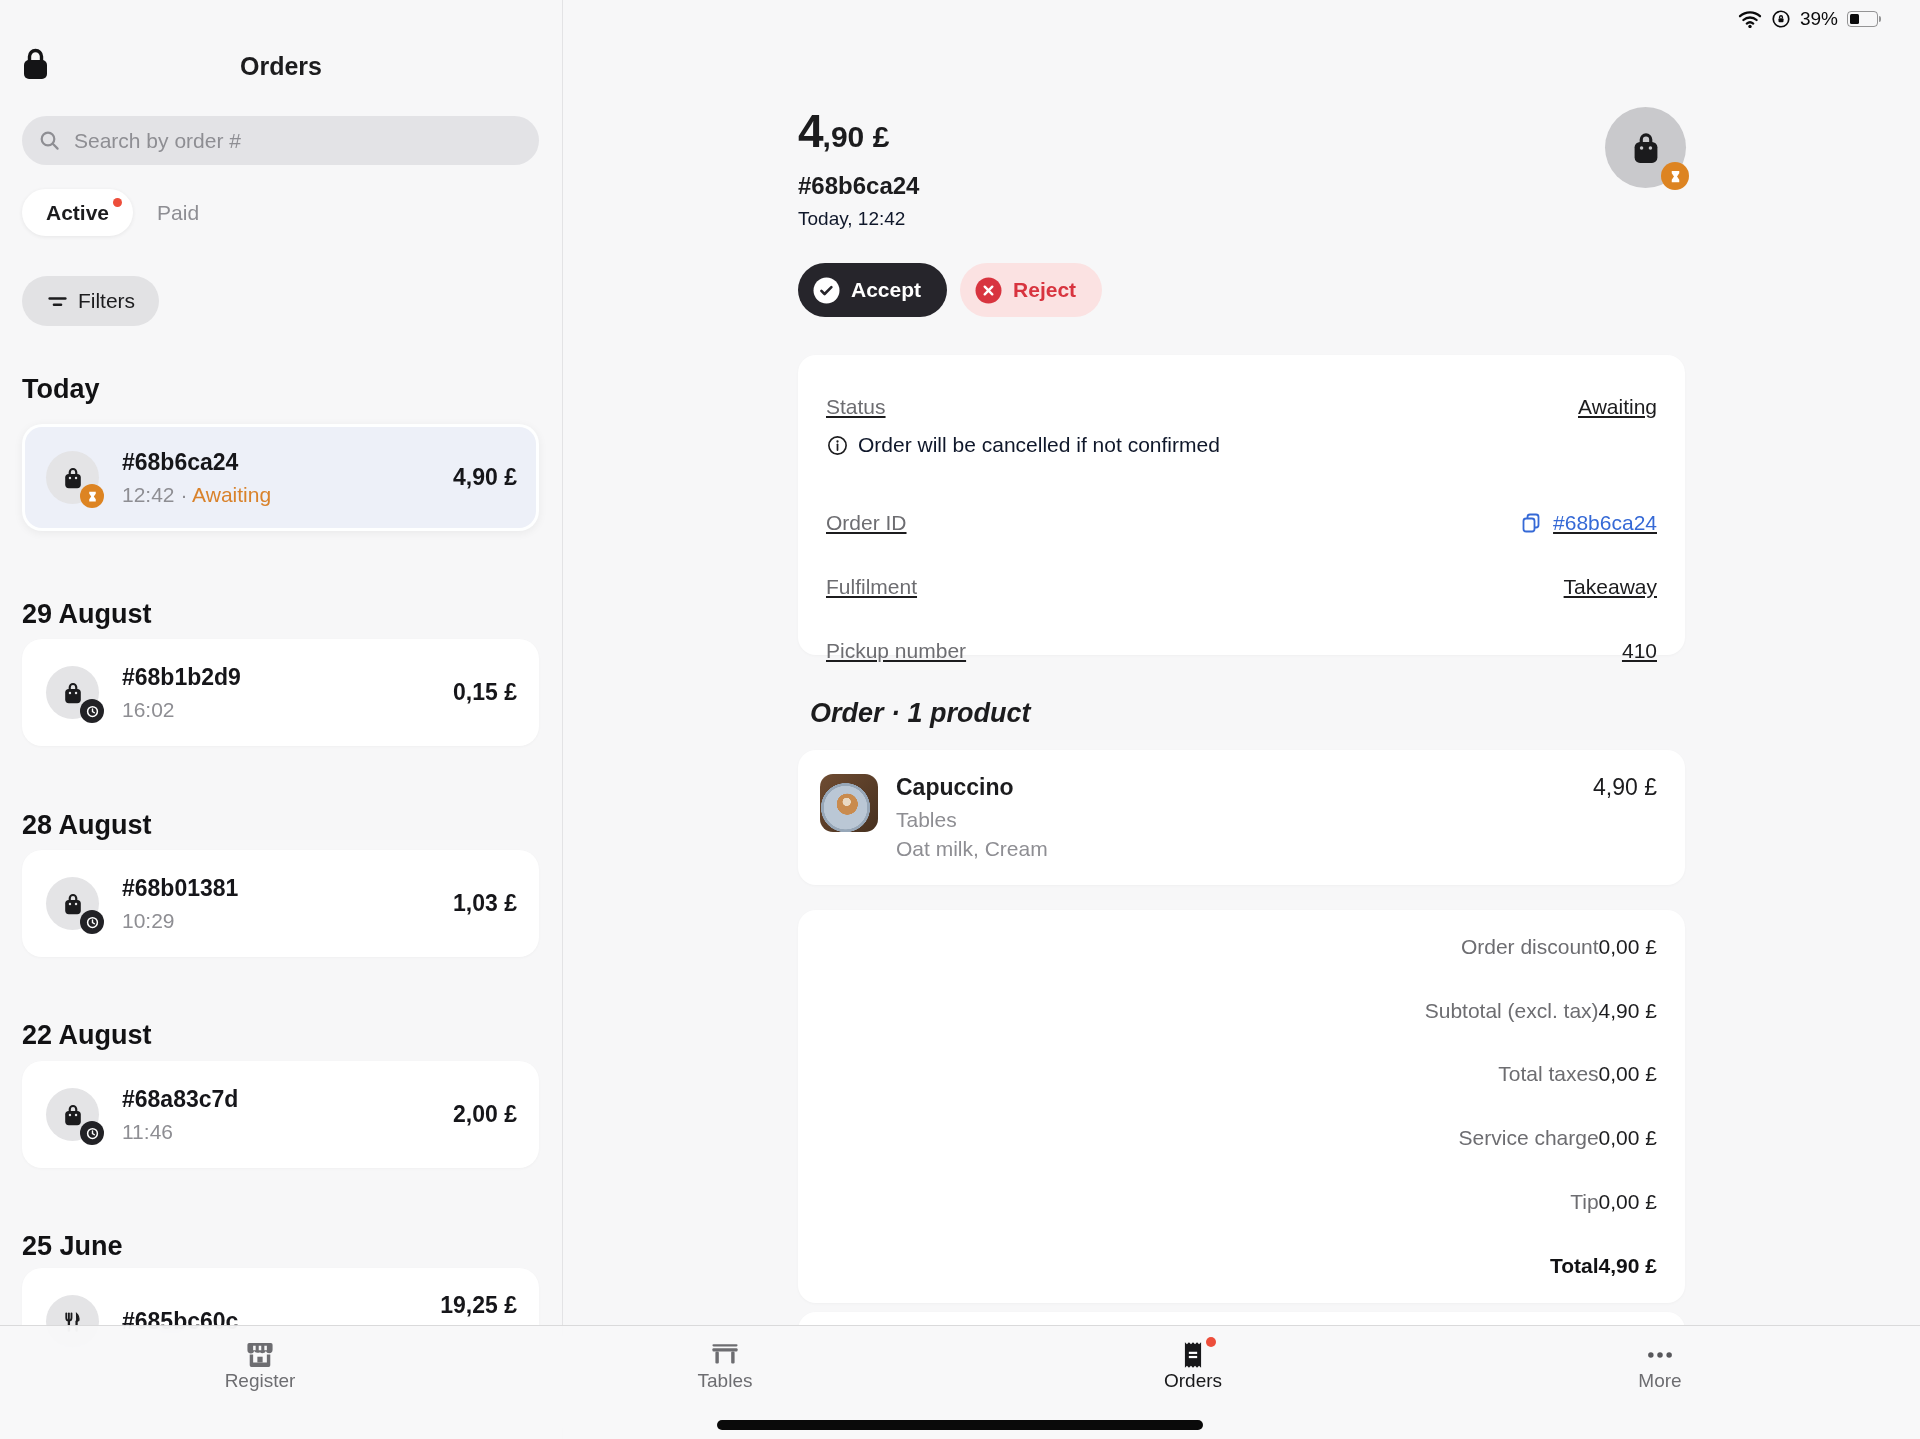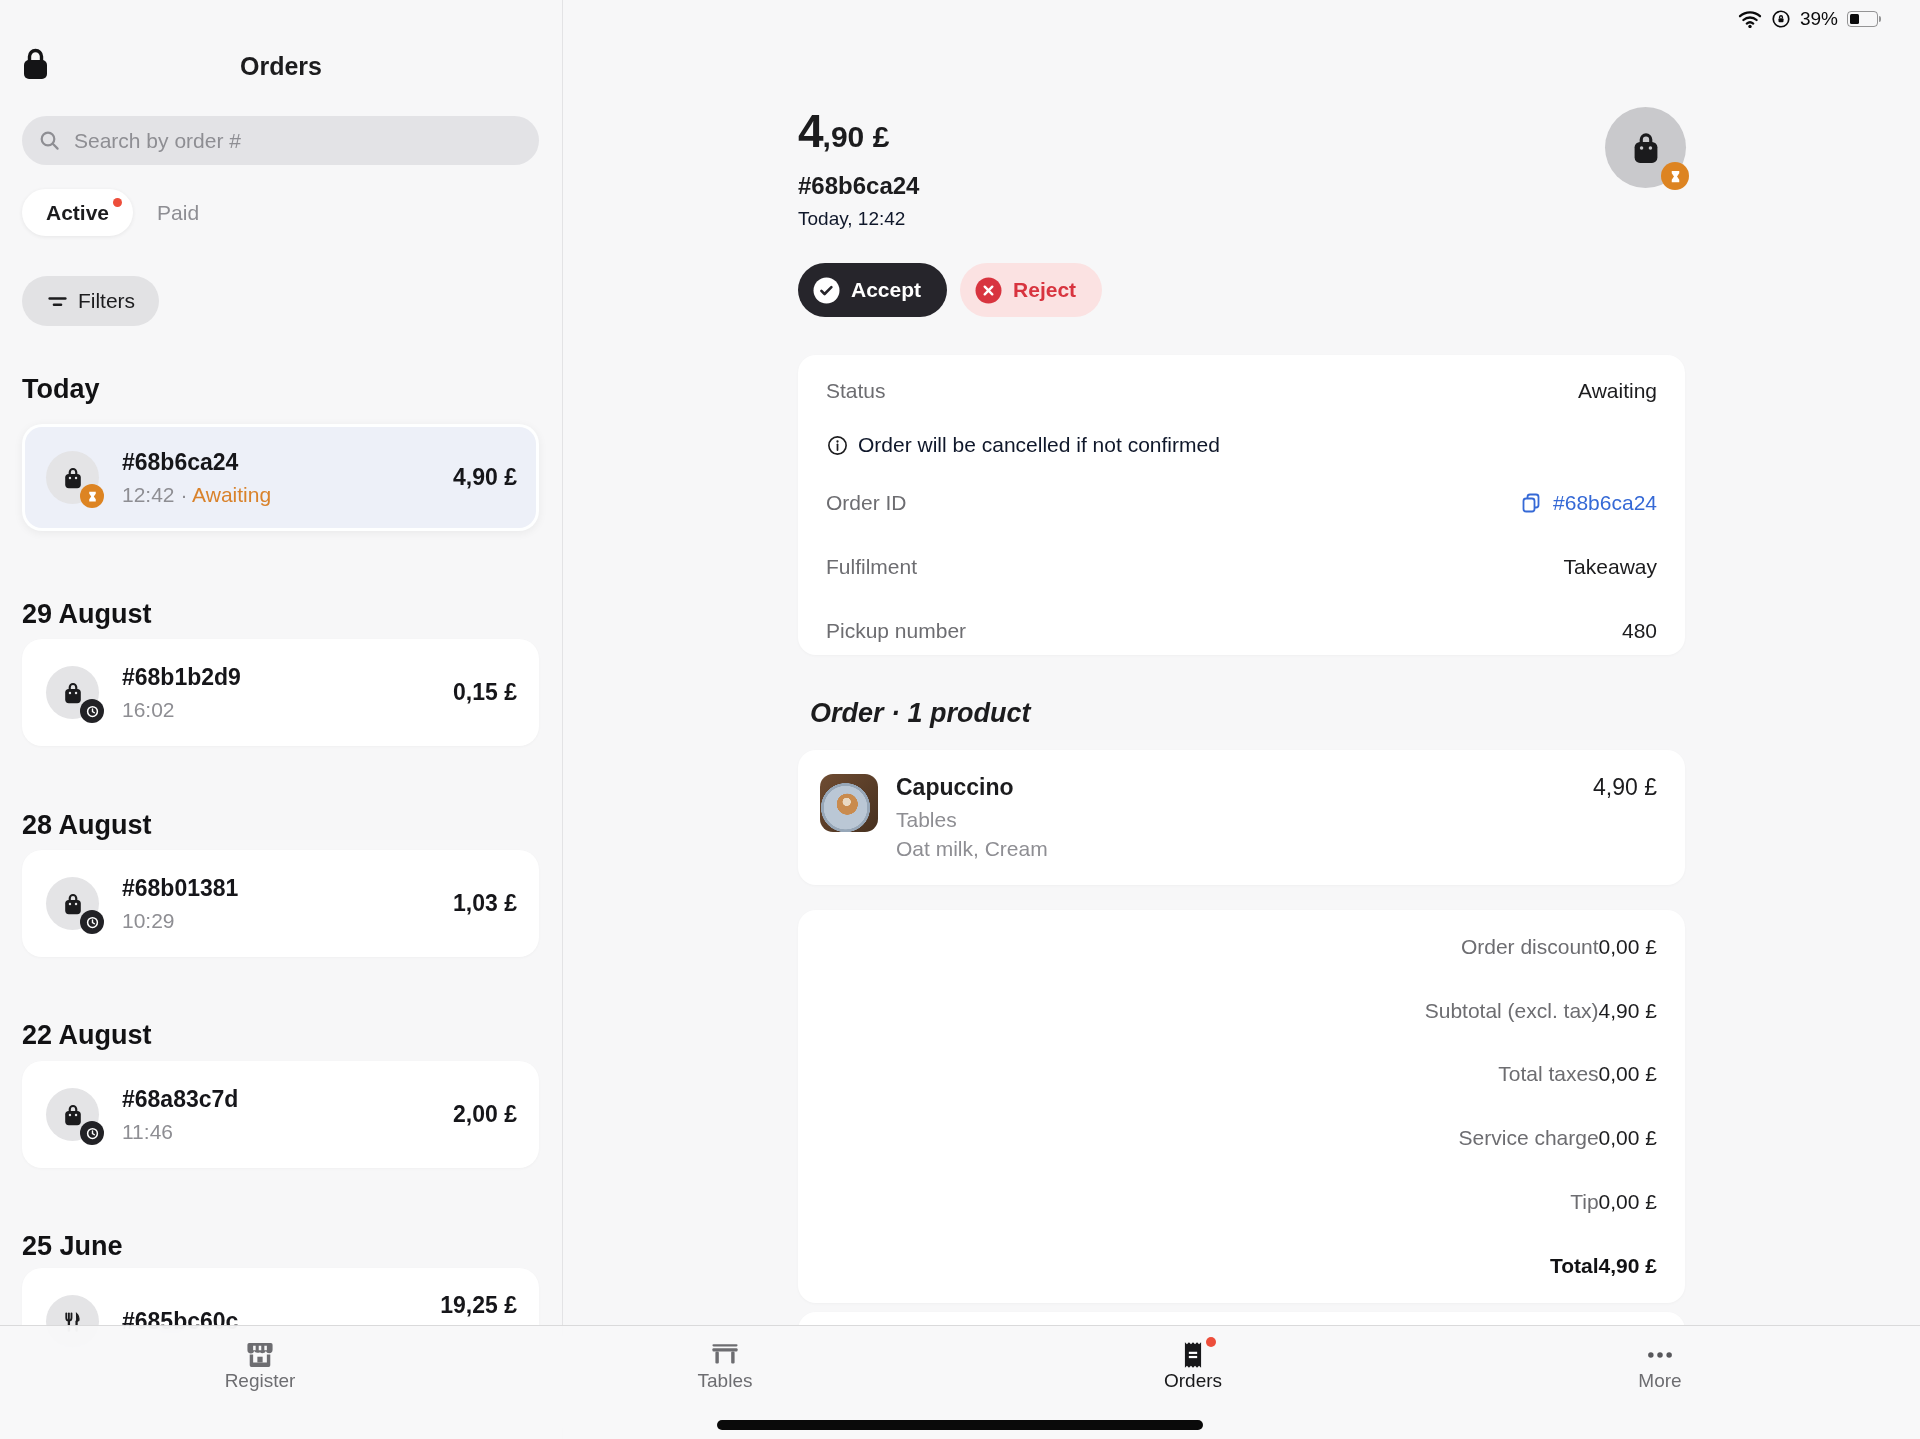--- a/index.html
+++ b/index.html
@@ -51,21 +51,21 @@
   .btnrow{left:798px;top:263px;display:flex;gap:13px;}
   .btn{height:54px;border-radius:27px;display:flex;align-items:center;gap:11px;padding:0 26px 0 15px;font-size:21px;font-weight:600;border:0;font-family:inherit;cursor:pointer;}
   .btn-accept{background:#26252b;color:#fff;}
   .btn-reject{background:#fbe2e2;color:#d8343f;}
   .bigav{left:1605px;top:107px;width:81px;height:81px;}
   .bigav .avcirc{width:81px;height:81px;}
   .bigav .avbadge{width:28px;height:28px;right:-3px;bottom:-2px;}
 
   .card{left:798px;width:887px;background:#fff;border-radius:18px;box-shadow:0 1px 3px rgba(0,0,0,.03);box-sizing:border-box;}
   .statuscard{top:355px;height:300px;padding:8px 28px 0 28px;}
-  .row{display:flex;align-items:center;justify-content:space-between;}
+  .row{display:flex;align-items:flex-end;justify-content:space-between;text-decoration:underline;}
   .row .lbl{font-size:21px;color:#6d6d71;}
   .row .val{font-size:21px;color:#1c1c1e;}
   .r56{height:56px;} .r64{height:64px;} .r52{height:52px;}
   .inforow{display:flex;align-items:center;gap:9px;font-size:21px;color:#0f172a;}
   .idlink{display:flex;align-items:center;gap:10px;color:#3569d6;font-size:21px;}
 
   .ordhead{left:810px;top:698px;font-size:27px;font-weight:700;font-style:italic;}
   .prodcard{top:750px;height:135px;padding:24px 28px 0 22px;display:flex;align-items:flex-start;justify-content:space-between;}
   .prodimg{width:58px;height:58px;border-radius:13px;flex:0 0 auto;
     background:
@@ -357,21 +357,21 @@
           </span>
         <span>#68b6ca24</span>
       </span>
     </div>
     <div class="row r64">
       <span class="lbl">Fulfilment</span>
       <span class="val">Takeaway</span>
     </div>
     <div class="row r64">
       <span class="lbl">Pickup number</span>
-      <span class="val">480</span>
+      <span class="val">410</span>
     </div>
   </div>
 
   <div class="abs ordhead">Order · 1 product</div>
   <div class="abs card prodcard">
     <div class="prodimg"></div>
     <div class="prodcol">
       <div class="prodname">Capuccino</div>
       <div class="prodsub">Tables</div>
       <div class="prodsub">Oat milk, Cream</div>

